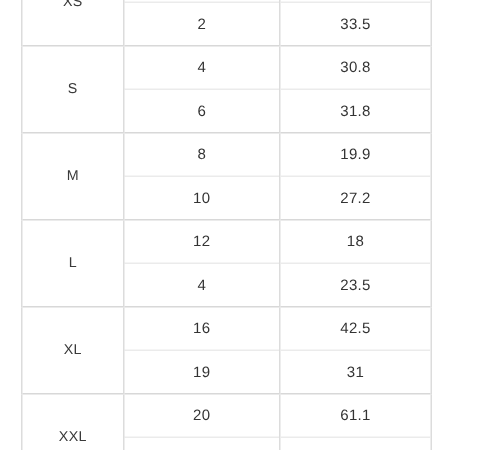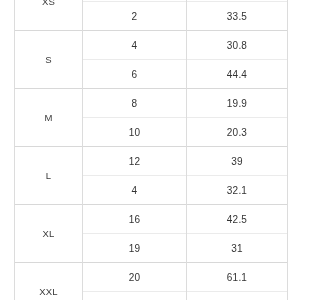--- a/index.html
+++ b/index.html
@@ -101,41 +101,41 @@
         <td class="cell-meas">33.5</td>
       </tr>
 
       <tr class="row-group-start">
         <td class="cell-size" rowspan="2">S</td>
         <td class="cell-num">4</td>
         <td class="cell-meas">30.8</td>
       </tr>
       <tr class="row-inner">
         <td class="cell-num">6</td>
-        <td class="cell-meas">44.4</td>
+        <td class="cell-meas">31.8</td>
       </tr>
 
       <tr class="row-group-start">
         <td class="cell-size" rowspan="2">M</td>
         <td class="cell-num">8</td>
         <td class="cell-meas">19.9</td>
       </tr>
       <tr class="row-inner">
         <td class="cell-num">10</td>
-        <td class="cell-meas">20.3</td>
+        <td class="cell-meas">27.2</td>
       </tr>
 
       <tr class="row-group-start">
         <td class="cell-size" rowspan="2">L</td>
         <td class="cell-num">12</td>
-        <td class="cell-meas">39</td>
+        <td class="cell-meas">18</td>
       </tr>
       <tr class="row-inner">
         <td class="cell-num">4</td>
-        <td class="cell-meas">32.1</td>
+        <td class="cell-meas">23.5</td>
       </tr>
 
       <tr class="row-group-start">
         <td class="cell-size" rowspan="2">XL</td>
         <td class="cell-num">16</td>
         <td class="cell-meas">42.5</td>
       </tr>
       <tr class="row-inner">
         <td class="cell-num">19</td>
         <td class="cell-meas">31</td>

